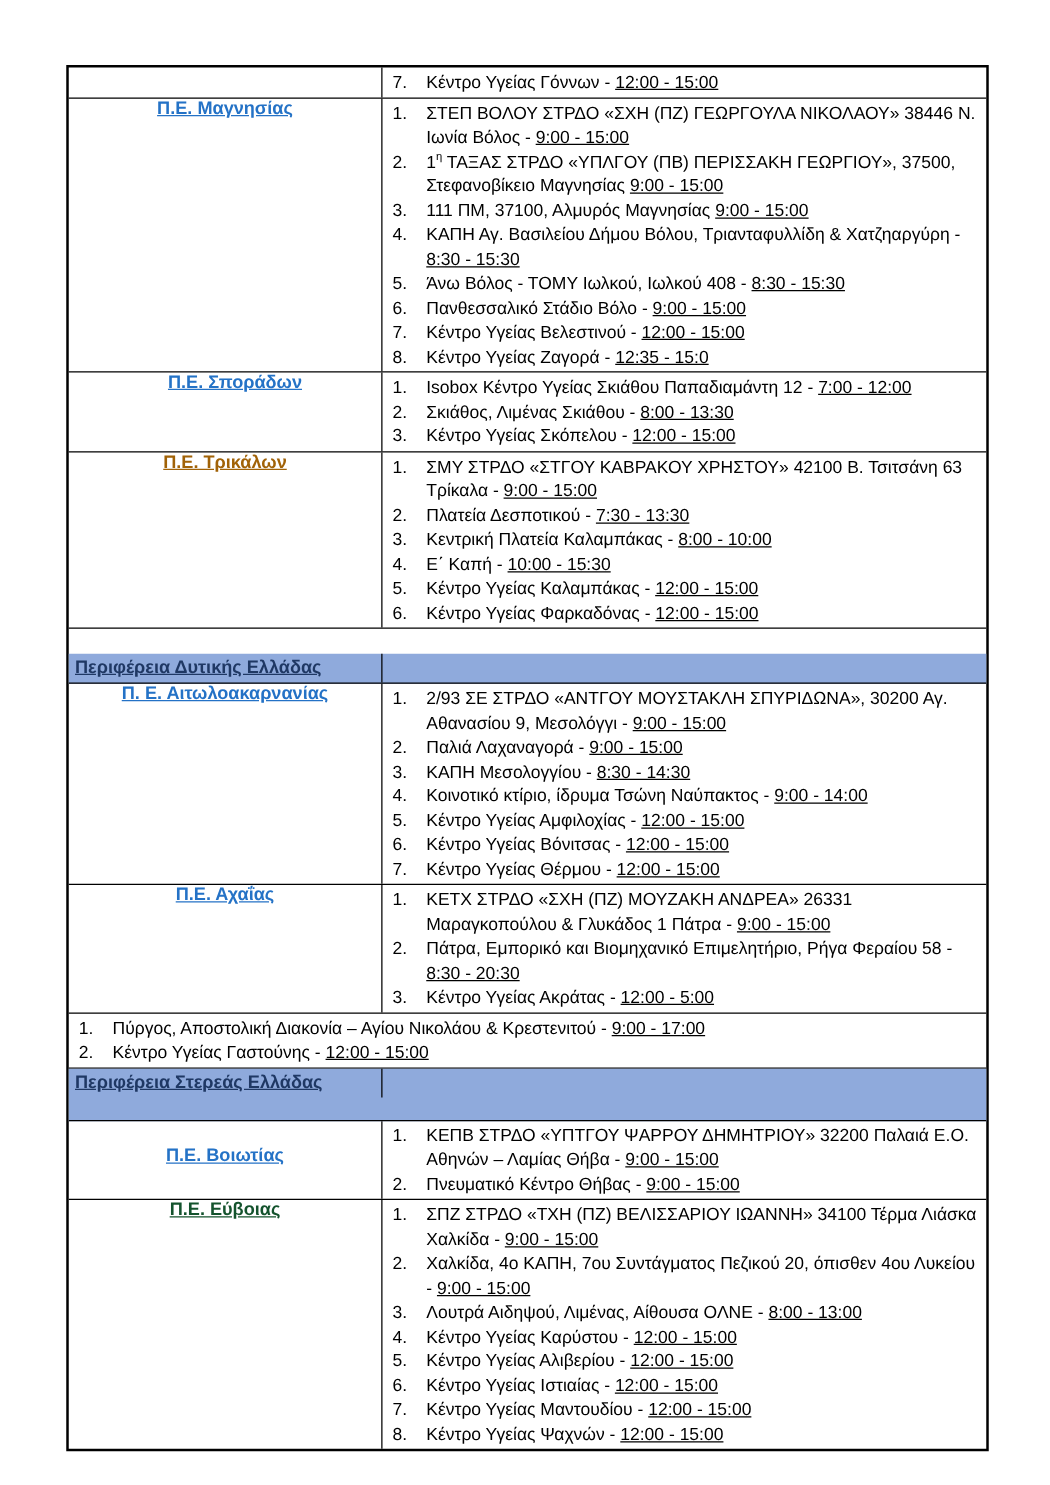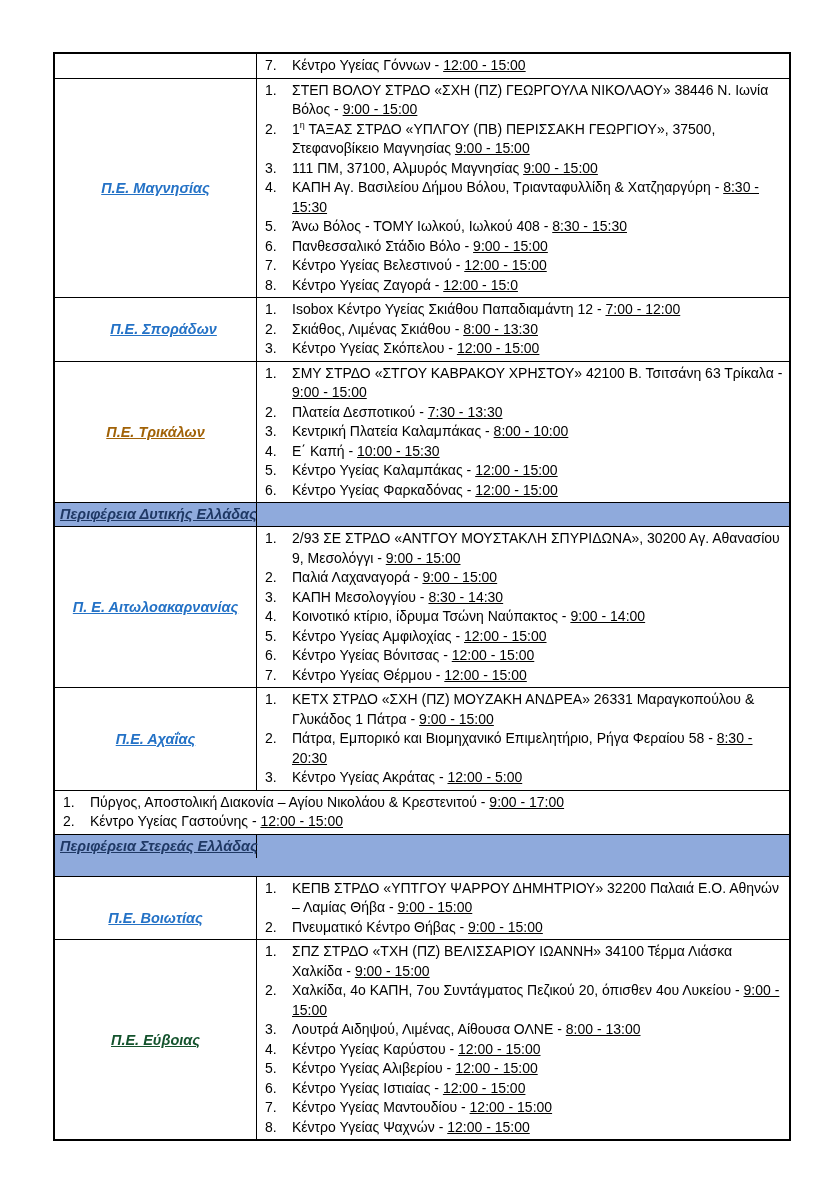--- a/index.html
+++ b/index.html
@@ -7,24 +7,23 @@
     width:840px; height:1188px; background:#ffffff; position:relative;
     font-family:"Liberation Sans", sans-serif; color:#000;
   }
   .doc-table {
     position:absolute; left:53px; top:52px; width:738px;
     border:2px solid #000; box-sizing:border-box; background:#fff;
   }
   .trow { display:flex; border-bottom:1.5px solid #000; align-items:stretch; }
   .trow:last-child { border-bottom:none; }
   .cell-left {
-    width:202px; flex:none; border-right:1.5px solid #000;
-    display:flex; align-items:center; justify-content:center;
+    width:251px; flex:none; border-right:1.5px solid #000;
+    display:flex; justify-content:center;
     box-sizing:border-box;
-    font-style:italic;
   }
   .cell-right { flex:1; padding:2px 6px 2px 8px; min-height:18px; }
   .region-link {
     color:#2472C6; font-weight:bold; text-decoration:underline;
     font-size:14.5px; text-align:center;
   }
   .item { display:flex; font-size:14px; line-height:19.5px; }
   .num { width:27px; flex:none; }
   .itext { flex:1; }
   .time { text-decoration:underline; }
@@ -78,21 +77,21 @@
         <div class="item">
           <span class="num">6.</span>
           <span class="itext"><span>Πανθεσσαλικό Στάδιο Βόλο - </span><span class="time">9:00 - 15:00</span></span>
         </div>
         <div class="item">
           <span class="num">7.</span>
           <span class="itext"><span>Κέντρο Υγείας Βελεστινού - </span><span class="time">12:00 - 15:00</span></span>
         </div>
         <div class="item">
           <span class="num">8.</span>
-          <span class="itext"><span>Κέντρο Υγείας Ζαγορά - </span><span class="time">12:00 - 15:0</span></span>
+          <span class="itext"><span>Κέντρο Υγείας Ζαγορά - </span><span class="time">12:35 - 15:0</span></span>
         </div>
       </div>
     </div>
     <div class="trow">
       <div class="cell-left">
         <span class="region-link" style="color: rgb(36, 114, 198); margin-left: 16px;">Π.Ε. Σποράδων</span>
       </div>
       <div class="cell-right">
         <div class="item">
           <span class="num">1.</span>
@@ -132,21 +131,21 @@
         <div class="item">
           <span class="num">5.</span>
           <span class="itext"><span>Κέντρο Υγείας Καλαμπάκας - </span><span class="time">12:00 - 15:00</span></span>
         </div>
         <div class="item">
           <span class="num">6.</span>
           <span class="itext"><span>Κέντρο Υγείας Φαρκαδόνας - </span><span class="time">12:00 - 15:00</span></span>
         </div>
       </div>
     </div>
-    <div class="trow banner-row" style="background: rgb(143, 170, 220);">
+    <div class="trow banner-row" style="background: rgb(143, 170, 220); margin-top: 20px;">
       <div class="cell-left">
         <span class="banner-label" style="color: rgb(31, 56, 100);">Περιφέρεια Δυτικής Ελλάδας</span>
       </div>
       <div class="cell-right"></div>
     </div>
     <div class="trow">
       <div class="cell-left">
         <span class="region-link" style="color: rgb(36, 114, 198);">Π. Ε. Αιτωλοακαρνανίας</span>
       </div>
       <div class="cell-right">

